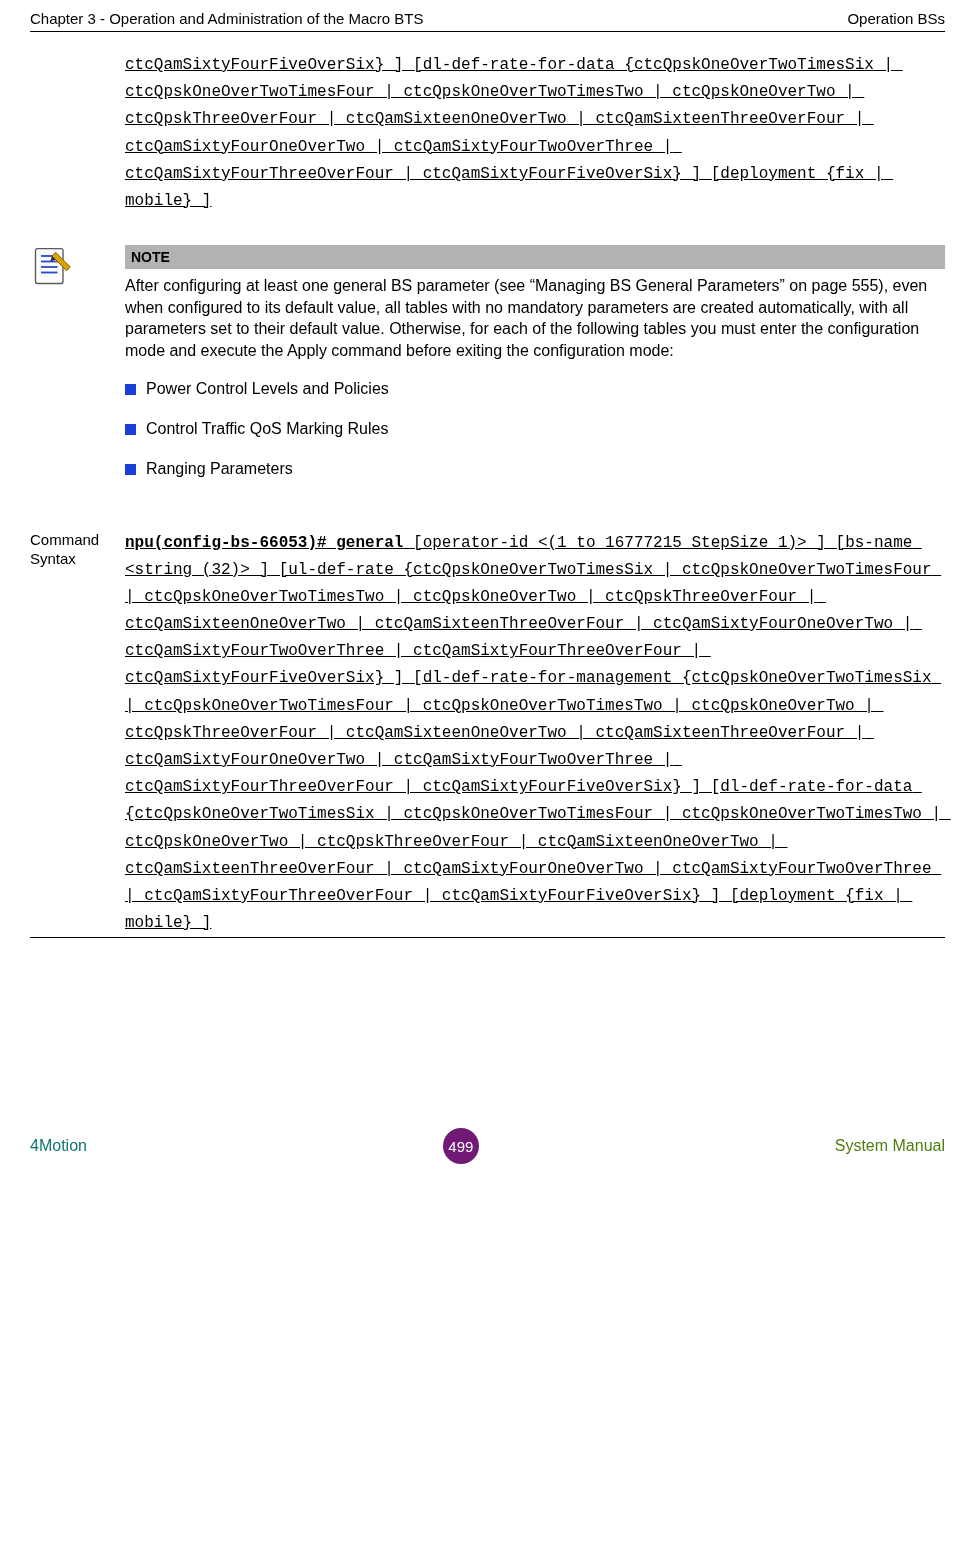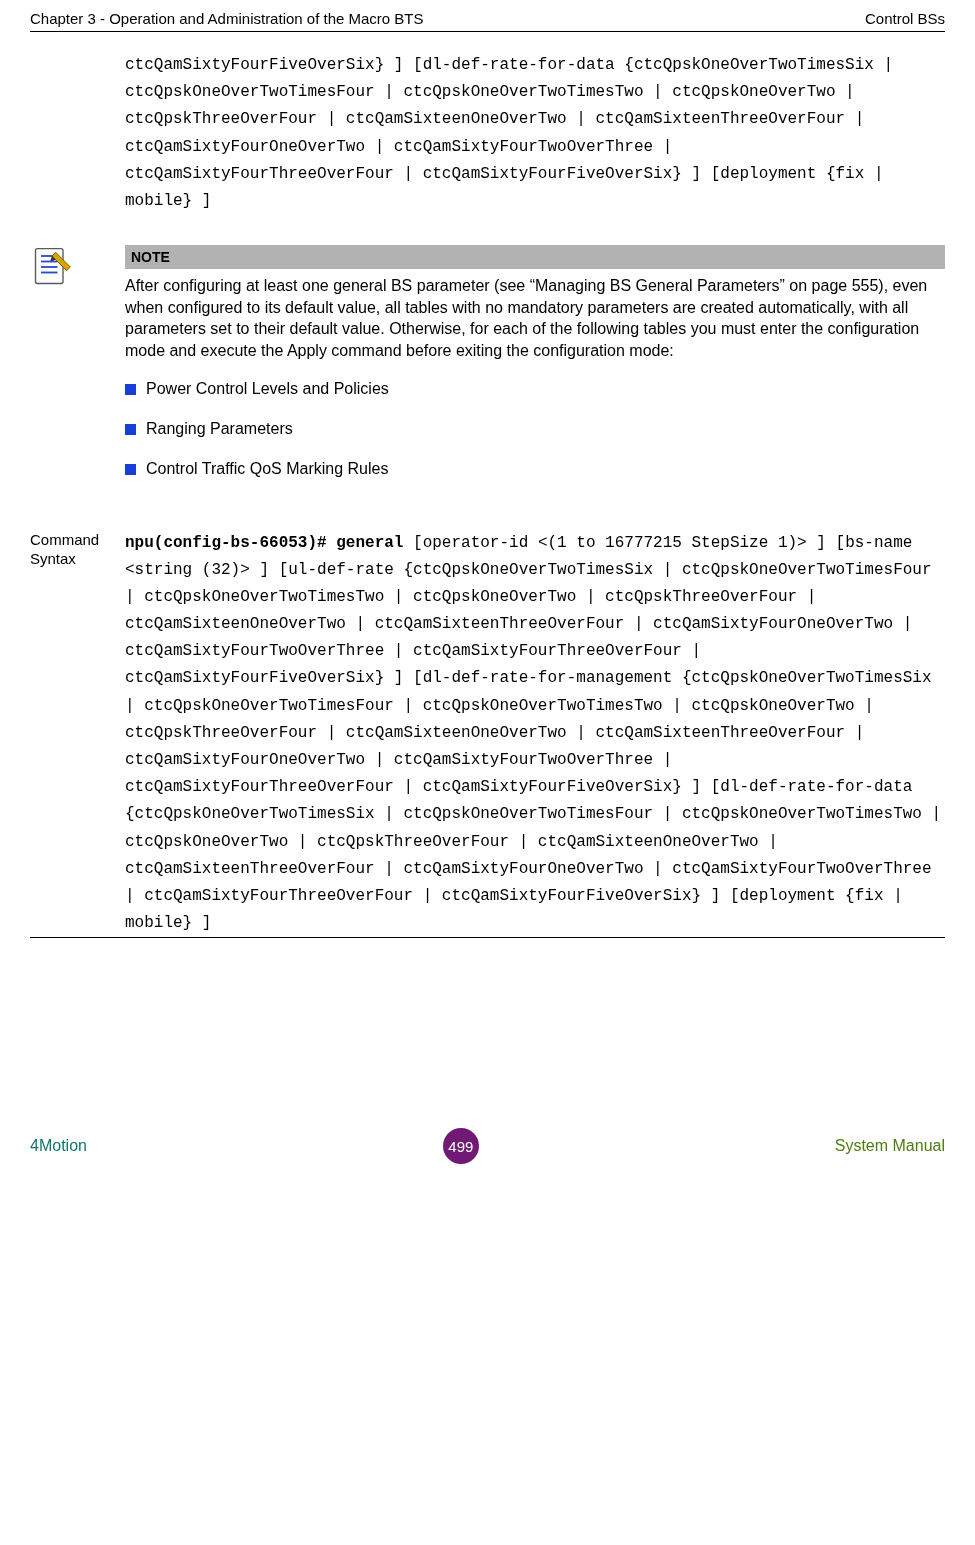--- a/index.html
+++ b/index.html
@@ -42,20 +42,21 @@
   }
   .right-col {
     flex: 1;
   }
   .code-block {
     font-family: "Courier New", Courier, monospace;
     font-size: 16px;
     line-height: 1.7;
     white-space: pre-wrap;
     word-break: break-word;
+    text-decoration: underline;
   }
   .note-container {
     display: flex;
     align-items: flex-start;
     margin-top: 30px;
   }
   .note-icon-col {
     width: 95px;
     flex-shrink: 0;
     padding-top: 0px;
@@ -139,21 +140,21 @@
     font-size: 15px;
   }
 </style>
 </head>
 <body>
 
 <div class="page">
 
   <div class="header-row">
     <div class="header-left">Chapter 3 - Operation and Administration of the Macro BTS</div>
-    <div class="header-right">Control BSs</div>
+    <div class="header-right">Operation BSs</div>
   </div>
   <hr class="hr-top">
 
   <div class="content">
 
     <div class="two-col">
       <div class="left-col"></div>
       <div class="right-col">
         <div class="code-block">ctcQamSixtyFourFiveOverSix} ] [dl-def-rate-for-data {ctcQpskOneOverTwoTimesSix | ctcQpskOneOverTwoTimesFour | ctcQpskOneOverTwoTimesTwo | ctcQpskOneOverTwo | ctcQpskThreeOverFour | ctcQamSixteenOneOverTwo | ctcQamSixteenThreeOverFour | ctcQamSixtyFourOneOverTwo | ctcQamSixtyFourTwoOverThree | ctcQamSixtyFourThreeOverFour | ctcQamSixtyFourFiveOverSix} ] [deployment {fix | mobile} ]</div>
       </div>
@@ -176,25 +177,25 @@
       <div class="note-right">
         <div class="note-header">NOTE</div>
         <div class="note-body">After configuring at least one general BS parameter (see “Managing BS General Parameters” on page 555), even when configured to its default value, all tables with no mandatory parameters are created automatically, with all parameters set to their default value. Otherwise, for each of the following tables you must enter the configuration mode and execute the Apply command before exiting the configuration mode:</div>
         <div class="bullet-list">
           <div class="bullet-item">
             <div class="bullet-square"></div>
             <div class="bullet-text">Power Control Levels and Policies</div>
           </div>
           <div class="bullet-item">
             <div class="bullet-square"></div>
-            <div class="bullet-text">Ranging Parameters</div>
+            <div class="bullet-text">Control Traffic QoS Marking Rules</div>
           </div>
           <div class="bullet-item">
             <div class="bullet-square"></div>
-            <div class="bullet-text">Control Traffic QoS Marking Rules</div>
+            <div class="bullet-text">Ranging Parameters</div>
           </div>
         </div>
       </div>
     </div>
 
     <div class="cmd-section">
       <div class="left-col">Command Syntax</div>
       <div class="right-col">
         <div class="code-block"><span class="cmd-bold">npu(config-bs-66053)# general</span><span> [operator-id &lt;(1 to 16777215 StepSize 1)&gt; ] [bs-name &lt;string (32)&gt; ] [ul-def-rate {ctcQpskOneOverTwoTimesSix | ctcQpskOneOverTwoTimesFour | ctcQpskOneOverTwoTimesTwo | ctcQpskOneOverTwo | ctcQpskThreeOverFour | ctcQamSixteenOneOverTwo | ctcQamSixteenThreeOverFour | ctcQamSixtyFourOneOverTwo | ctcQamSixtyFourTwoOverThree | ctcQamSixtyFourThreeOverFour | ctcQamSixtyFourFiveOverSix} ] [dl-def-rate-for-management {ctcQpskOneOverTwoTimesSix | ctcQpskOneOverTwoTimesFour | ctcQpskOneOverTwoTimesTwo | ctcQpskOneOverTwo | ctcQpskThreeOverFour | ctcQamSixteenOneOverTwo | ctcQamSixteenThreeOverFour | ctcQamSixtyFourOneOverTwo | ctcQamSixtyFourTwoOverThree | ctcQamSixtyFourThreeOverFour | ctcQamSixtyFourFiveOverSix} ] [dl-def-rate-for-data {ctcQpskOneOverTwoTimesSix | ctcQpskOneOverTwoTimesFour | ctcQpskOneOverTwoTimesTwo | ctcQpskOneOverTwo | ctcQpskThreeOverFour | ctcQamSixteenOneOverTwo | ctcQamSixteenThreeOverFour | ctcQamSixtyFourOneOverTwo | ctcQamSixtyFourTwoOverThree | ctcQamSixtyFourThreeOverFour | ctcQamSixtyFourFiveOverSix} ] [deployment {fix | mobile} ]</span></div>
       </div>

